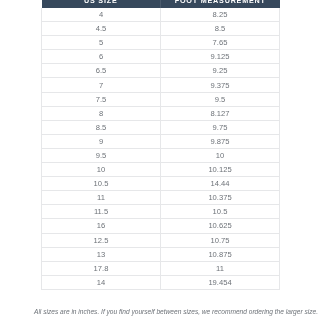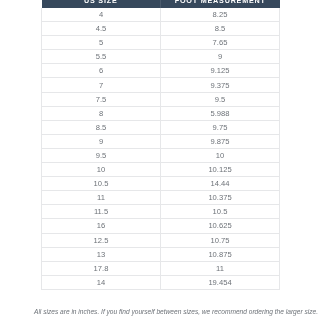--- a/index.html
+++ b/index.html
@@ -100,38 +100,38 @@
           </tr>
           <tr>
             <td class="col-left">4.5</td>
             <td class="col-right">8.5</td>
           </tr>
           <tr>
             <td class="col-left">5</td>
             <td class="col-right">7.65</td>
           </tr>
           <tr>
-            <td class="col-left">5.5</td>
-            <td class="col-right">9</td>
+            <td class="col-left">6</td>
+            <td class="col-right">9.125</td>
           </tr>
           <tr>
-            <td class="col-left">6</td>
-            <td class="col-right">9.125</td>
+            <td class="col-left">6.5</td>
+            <td class="col-right">9.25</td>
           </tr>
           <tr>
             <td class="col-left">7</td>
             <td class="col-right">9.375</td>
           </tr>
           <tr>
             <td class="col-left">7.5</td>
             <td class="col-right">9.5</td>
           </tr>
           <tr>
             <td class="col-left">8</td>
-            <td class="col-right">5.988</td>
+            <td class="col-right">8.127</td>
           </tr>
           <tr>
             <td class="col-left">8.5</td>
             <td class="col-right">9.75</td>
           </tr>
           <tr>
             <td class="col-left">9</td>
             <td class="col-right">9.875</td>
           </tr>
           <tr>

